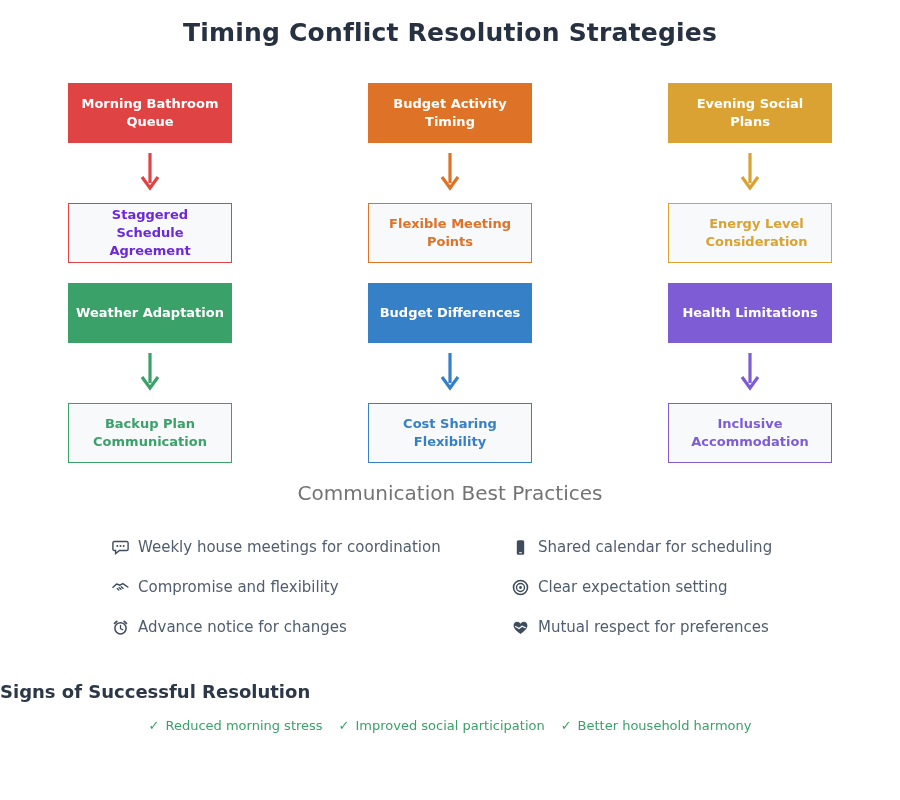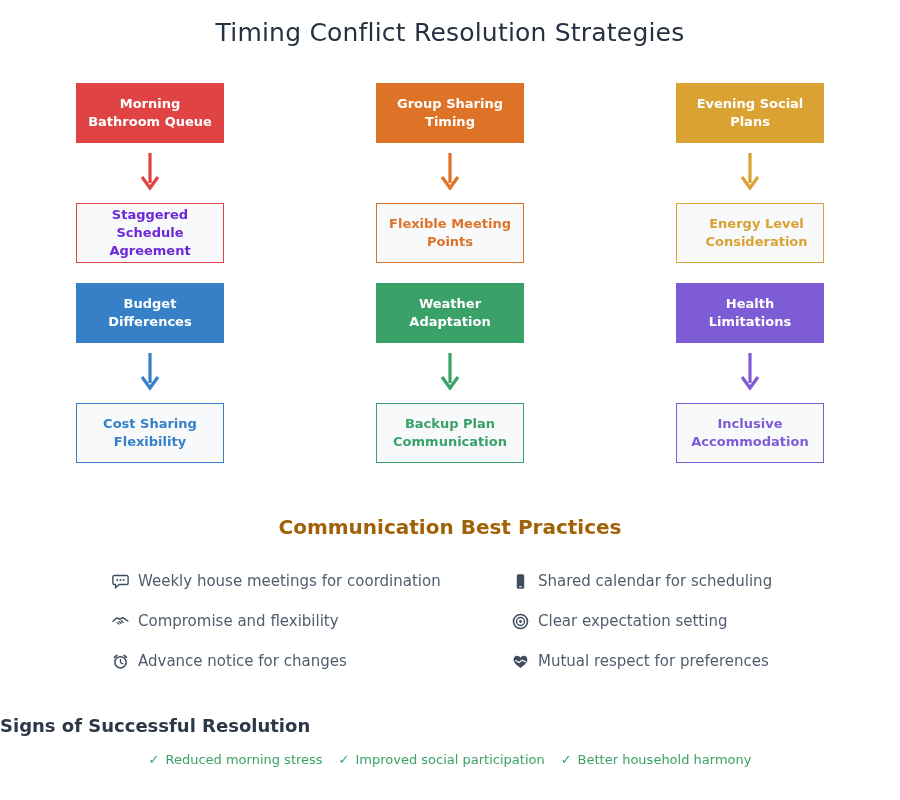--- a/index.html
+++ b/index.html
@@ -3,31 +3,31 @@
 <meta charset="utf-8">
 <style>
   html,body{margin:0;padding:0;}
   body{
     width:900px;height:800px;background:#ffffff;
     font-family:"DejaVu Sans","Liberation Sans",sans-serif;
     color:#2c3747;overflow:hidden;
   }
   .page-title{
     margin:18px 0 0 0;text-align:center;
-    font-size:25px;font-weight:normal;color:#263141;letter-spacing:.2px;
+    font-size:25px;font-weight:bold;color:#263141;letter-spacing:.2px;
   }
   
   .flow-grid{
     margin-top:36px;
     display:grid;grid-template-columns:repeat(3,300px);
     row-gap:20px;justify-content:center;
   }
   .pair{width:160px;margin:0 auto;display:flex;flex-direction:column;align-items:center;}
   .box{
-    box-sizing:border-box;width:148px;height:60px;
+    box-sizing:border-box;width:164px;height:60px;
     display:flex;align-items:center;justify-content:center;text-align:center;
     font-size:13px;font-weight:bold;line-height:1.38;padding:4px 8px;
   }
   .problem{color:#ffffff;}
   .solution{background:#f7f9fb;border:1.6px solid;}
   .arrow-wrap{height:60px;display:flex;align-items:center;justify-content:center;}
   .arrow-wrap svg{display:block;}
   .red    .problem{background:#e04343;}
   .red    .arrow-wrap{color:#e04343;}
   .red    .solution{border-color:#e04343;color:#6d28d9;}
@@ -41,22 +41,22 @@
   .green  .arrow-wrap{color:#3aa169;}
   .green  .solution{border-color:#3aa169;color:#3aa169;}
   .blue   .problem{background:#3680c8;}
   .blue   .arrow-wrap{color:#3680c8;}
   .blue   .solution{border-color:#3680c8;color:#3680c8;}
   .purple .problem{background:#7e5cd6;}
   .purple .arrow-wrap{color:#7e5cd6;}
   .purple .solution{border-color:#7e5cd6;color:#7e5cd6;}
   
   .section-heading{
-    margin:52px 0 0 0;text-align:center;
-    font-size:20px;font-weight:bold;color:#a16207;
+    margin:18px 0 0 0;text-align:center;
+    font-size:20px;font-weight:normal;color:#737373;
   }
   .bp-columns{
     display:flex;margin-top:22px;padding-left:112px;
   }
   .bp-col{display:flex;flex-direction:column;}
   .bp-col.left{width:400px;}
   .bp-item{display:flex;align-items:center;height:40px;}
   .bp-icon{width:17px;height:17px;margin-right:9px;flex:0 0 auto;color:#3f4c5e;}
   .bp-icon svg{display:block;width:17px;height:17px;}
   .bp-text{font-size:15px;color:#505d6e;}
@@ -82,57 +82,57 @@
     <div class="box problem">Morning Bathroom Queue</div>
     <div class="arrow-wrap">
       <svg width="20" height="44" viewBox="0 0 20 44">
           <path d="M10 2 V32 M2 26 L10 37 L18 26" fill="none" stroke="currentColor" stroke-width="3.2"></path>
         </svg>
     </div>
     <div class="box solution">Staggered Schedule Agreement</div>
   </div>
 
   <div class="pair orange">
-    <div class="box problem">Group Sharing Timing</div>
+    <div class="box problem">Budget Activity Timing</div>
     <div class="arrow-wrap">
       <svg width="20" height="44" viewBox="0 0 20 44">
           <path d="M10 2 V32 M2 26 L10 37 L18 26" fill="none" stroke="currentColor" stroke-width="3.2"></path>
         </svg>
     </div>
     <div class="box solution">Flexible Meeting Points</div>
   </div>
 
   <div class="pair gold">
     <div class="box problem">Evening Social Plans</div>
     <div class="arrow-wrap">
       <svg width="20" height="44" viewBox="0 0 20 44">
           <path d="M10 2 V32 M2 26 L10 37 L18 26" fill="none" stroke="currentColor" stroke-width="3.2"></path>
         </svg>
     </div>
     <div class="box solution">Energy Level Consideration</div>
   </div>
 
+  <div class="pair green">
+    <div class="box problem">Weather Adaptation</div>
+    <div class="arrow-wrap">
+      <svg width="20" height="44" viewBox="0 0 20 44">
+          <path d="M10 2 V32 M2 26 L10 37 L18 26" fill="none" stroke="currentColor" stroke-width="3.2"></path>
+        </svg>
+    </div>
+    <div class="box solution">Backup Plan Communication</div>
+  </div>
+
   <div class="pair blue">
     <div class="box problem">Budget Differences</div>
     <div class="arrow-wrap">
       <svg width="20" height="44" viewBox="0 0 20 44">
           <path d="M10 2 V32 M2 26 L10 37 L18 26" fill="none" stroke="currentColor" stroke-width="3.2"></path>
         </svg>
     </div>
     <div class="box solution">Cost Sharing Flexibility</div>
-  </div>
-
-  <div class="pair green">
-    <div class="box problem">Weather Adaptation</div>
-    <div class="arrow-wrap">
-      <svg width="20" height="44" viewBox="0 0 20 44">
-          <path d="M10 2 V32 M2 26 L10 37 L18 26" fill="none" stroke="currentColor" stroke-width="3.2"></path>
-        </svg>
-    </div>
-    <div class="box solution">Backup Plan Communication</div>
   </div>
 
   <div class="pair purple">
     <div class="box problem">Health Limitations</div>
     <div class="arrow-wrap">
       <svg width="20" height="44" viewBox="0 0 20 44">
           <path d="M10 2 V32 M2 26 L10 37 L18 26" fill="none" stroke="currentColor" stroke-width="3.2"></path>
         </svg>
     </div>
     <div class="box solution">Inclusive Accommodation</div>

